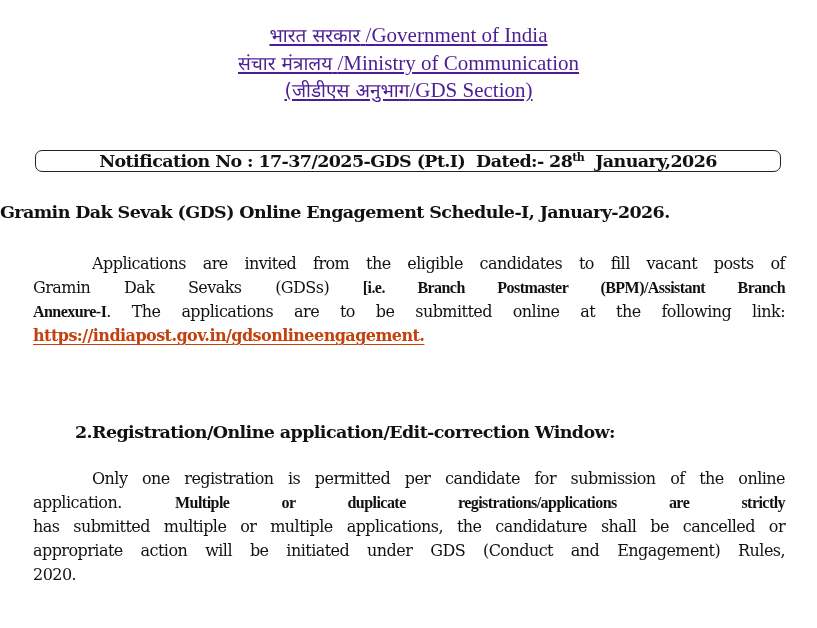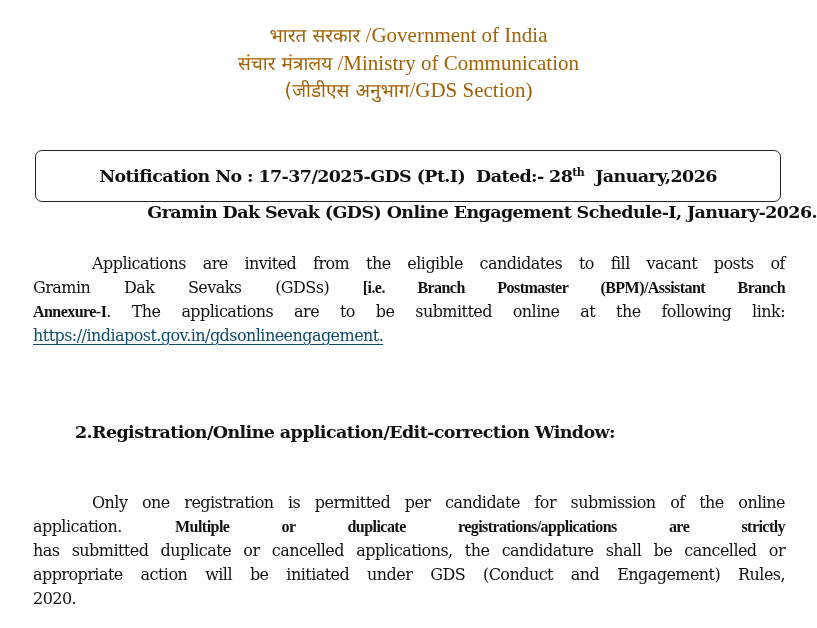--- a/index.html
+++ b/index.html
@@ -23,31 +23,32 @@
   }
   .header {
     position: absolute;
     left: 0;
     top: 22px;
     width: 817px;
     text-align: center;
     font-family: "Liberation Serif", "DejaVu Serif", serif;
     font-size: 21px;
     line-height: 27.5px;
-    color: #a16207;
+    color: #4c1d95;
+    text-decoration: underline;
   }
   .header .line { display: block; }
   .header .hi { font-family: "DejaVu Sans", sans-serif; font-size: 19px; }
 
   .notif-box {
     position: absolute;
     left: 35px;
     top: 150px;
     width: 746px;
-    height: 52px;
+    height: 22px;
     border: 1.5px solid #222;
     border-radius: 7px;
     box-sizing: border-box;
     display: flex;
     align-items: center;
     justify-content: center;
   }
   .notif-text {
     font-family: "DejaVu Serif", serif;
     font-weight: bold;
@@ -59,21 +60,21 @@
     font-size: 11px;
     vertical-align: 6px;
     line-height: 0;
   }
 
   .title {
     position: absolute;
     left: 0;
     top: 202px;
     width: 817px;
-    text-align: right;
+    text-align: left;
     font-family: "DejaVu Serif", serif;
     font-weight: bold;
     font-size: 17.5px;
     letter-spacing: -0.6px;
     white-space: nowrap;
   }
 
   .para {
     position: absolute;
     left: 33px;
@@ -89,28 +90,28 @@
     display: block;
     text-align: justify;
     text-align-last: justify;
     white-space: nowrap;
     height: 24px;
   }
   .para .ln.last { text-align-last: left; }
   .para .indent { padding-left: 59px; }
   .para b { font-weight: bold; font-family: Liberation Serif, serif; }
   .para .link {
-    font-weight: normal;
+    font-weight: bold;
     text-decoration: underline;
     text-underline-offset: 3px;
-    color: #0c4a6e;
+    color: #c2410c;
   }
 
   .p1 { top: 252px; }
-  .p2 { top: 467px; margin-top: 24px; }
+  .p2 { top: 467px; }
 
   .section-heading {
     position: absolute;
     left: 33px;
     top: 422px;
     font-family: "DejaVu Serif", serif;
     font-weight: bold;
     font-size: 17.5px;
     letter-spacing: -0.6px;
     white-space: nowrap;
@@ -145,18 +146,18 @@
     <span class="ln last"><span class="link">https://indiapost.gov.in/gdsonlineengagement.</span></span>
   </div>
 
   <div class="section-heading">
     <span class="num">2.</span><span>Registration/Online application/Edit-correction Window:</span>
   </div>
 
   <div class="para p2">
     <span class="ln indent">Only one registration is permitted per candidate for submission of the online</span>
     <span class="ln"><span>application. </span><b>Multiple or duplicate registrations/applications are strictly</b></span>
-    <span class="ln">has submitted duplicate or cancelled applications, the candidature shall be cancelled or</span>
+    <span class="ln">has submitted multiple or multiple applications, the candidature shall be cancelled or</span>
     <span class="ln">appropriate action will be initiated under GDS (Conduct and Engagement) Rules,</span>
     <span class="ln last">2020.</span>
   </div>
 
 </div>
 
 </body></html>

